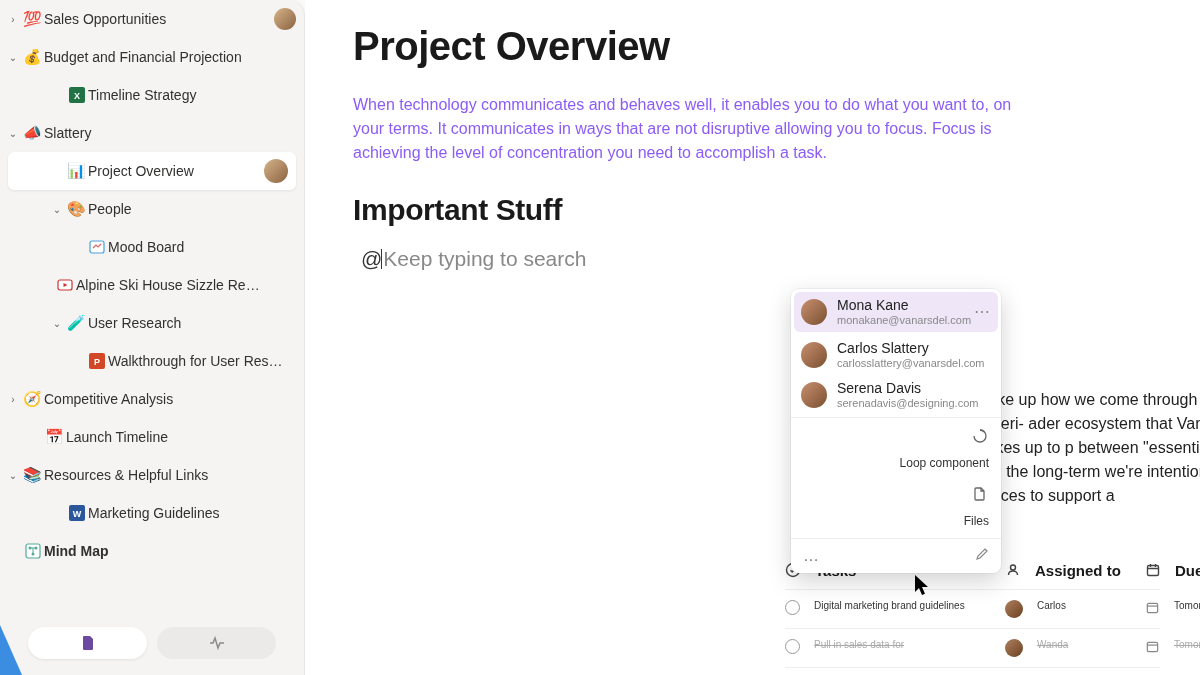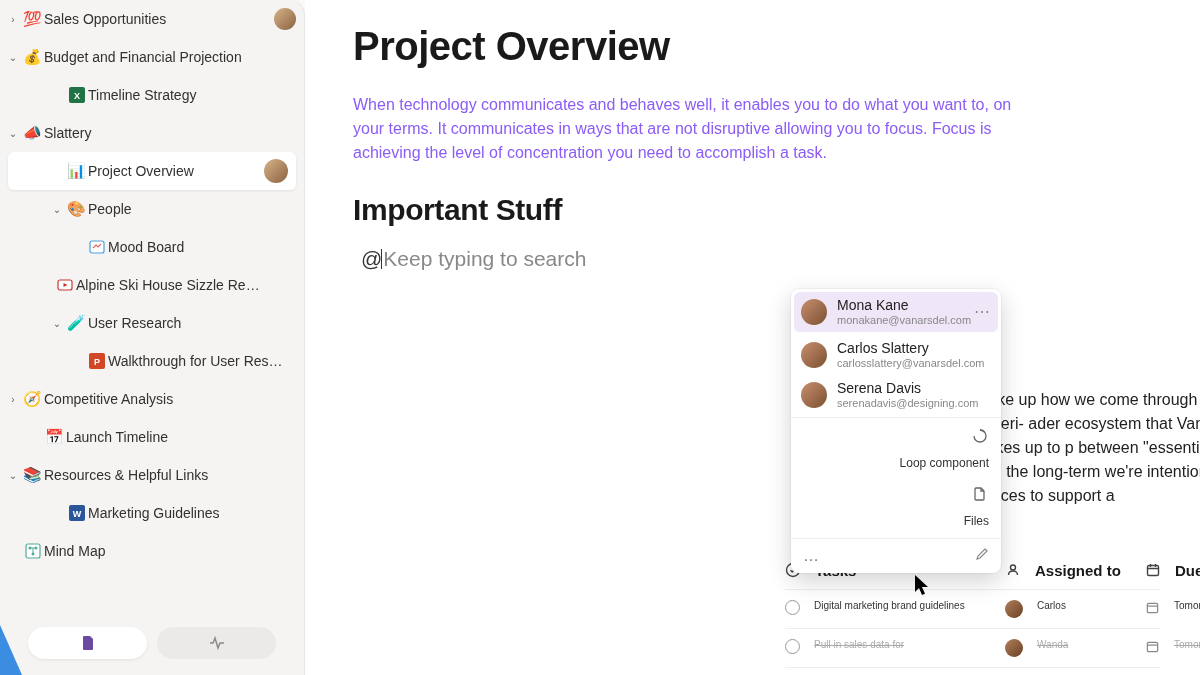--- a/index.html
+++ b/index.html
@@ -275,21 +275,21 @@
       <div class="nav-item" style="padding-left: 48px;">
         <span class="caret"></span>
         <span class="icon-box">
           <svg class="file-icon" viewBox="0 0 16 16">
             <rect width="16" height="16" rx="2" fill="#2b579a"></rect>
             <text x="8" y="12" text-anchor="middle" fill="#fff" font-size="9" font-weight="bold">W</text>
           </svg>
         </span>
         <span class="label">Marketing Guidelines</span>
       </div>
-      <div class="nav-item" style="">
+      <div class="nav-item" style=" font-weight: bold;">
         <span class="caret"></span>
         <span class="icon-box">
           <svg class="file-icon" viewBox="0 0 16 16">
             <rect x="1" y="1" width="14" height="14" rx="2" fill="#fff" stroke="#5a9" stroke-width="1.2"></rect>
             <circle cx="5" cy="5" r="1.5" fill="#5a9"></circle>
             <circle cx="11" cy="5" r="1.5" fill="#5a9"></circle>
             <circle cx="8" cy="11" r="1.5" fill="#5a9"></circle>
             <path d="M5 5L11 5M8 5v6" stroke="#5a9"></path>
           </svg>
         </span>

